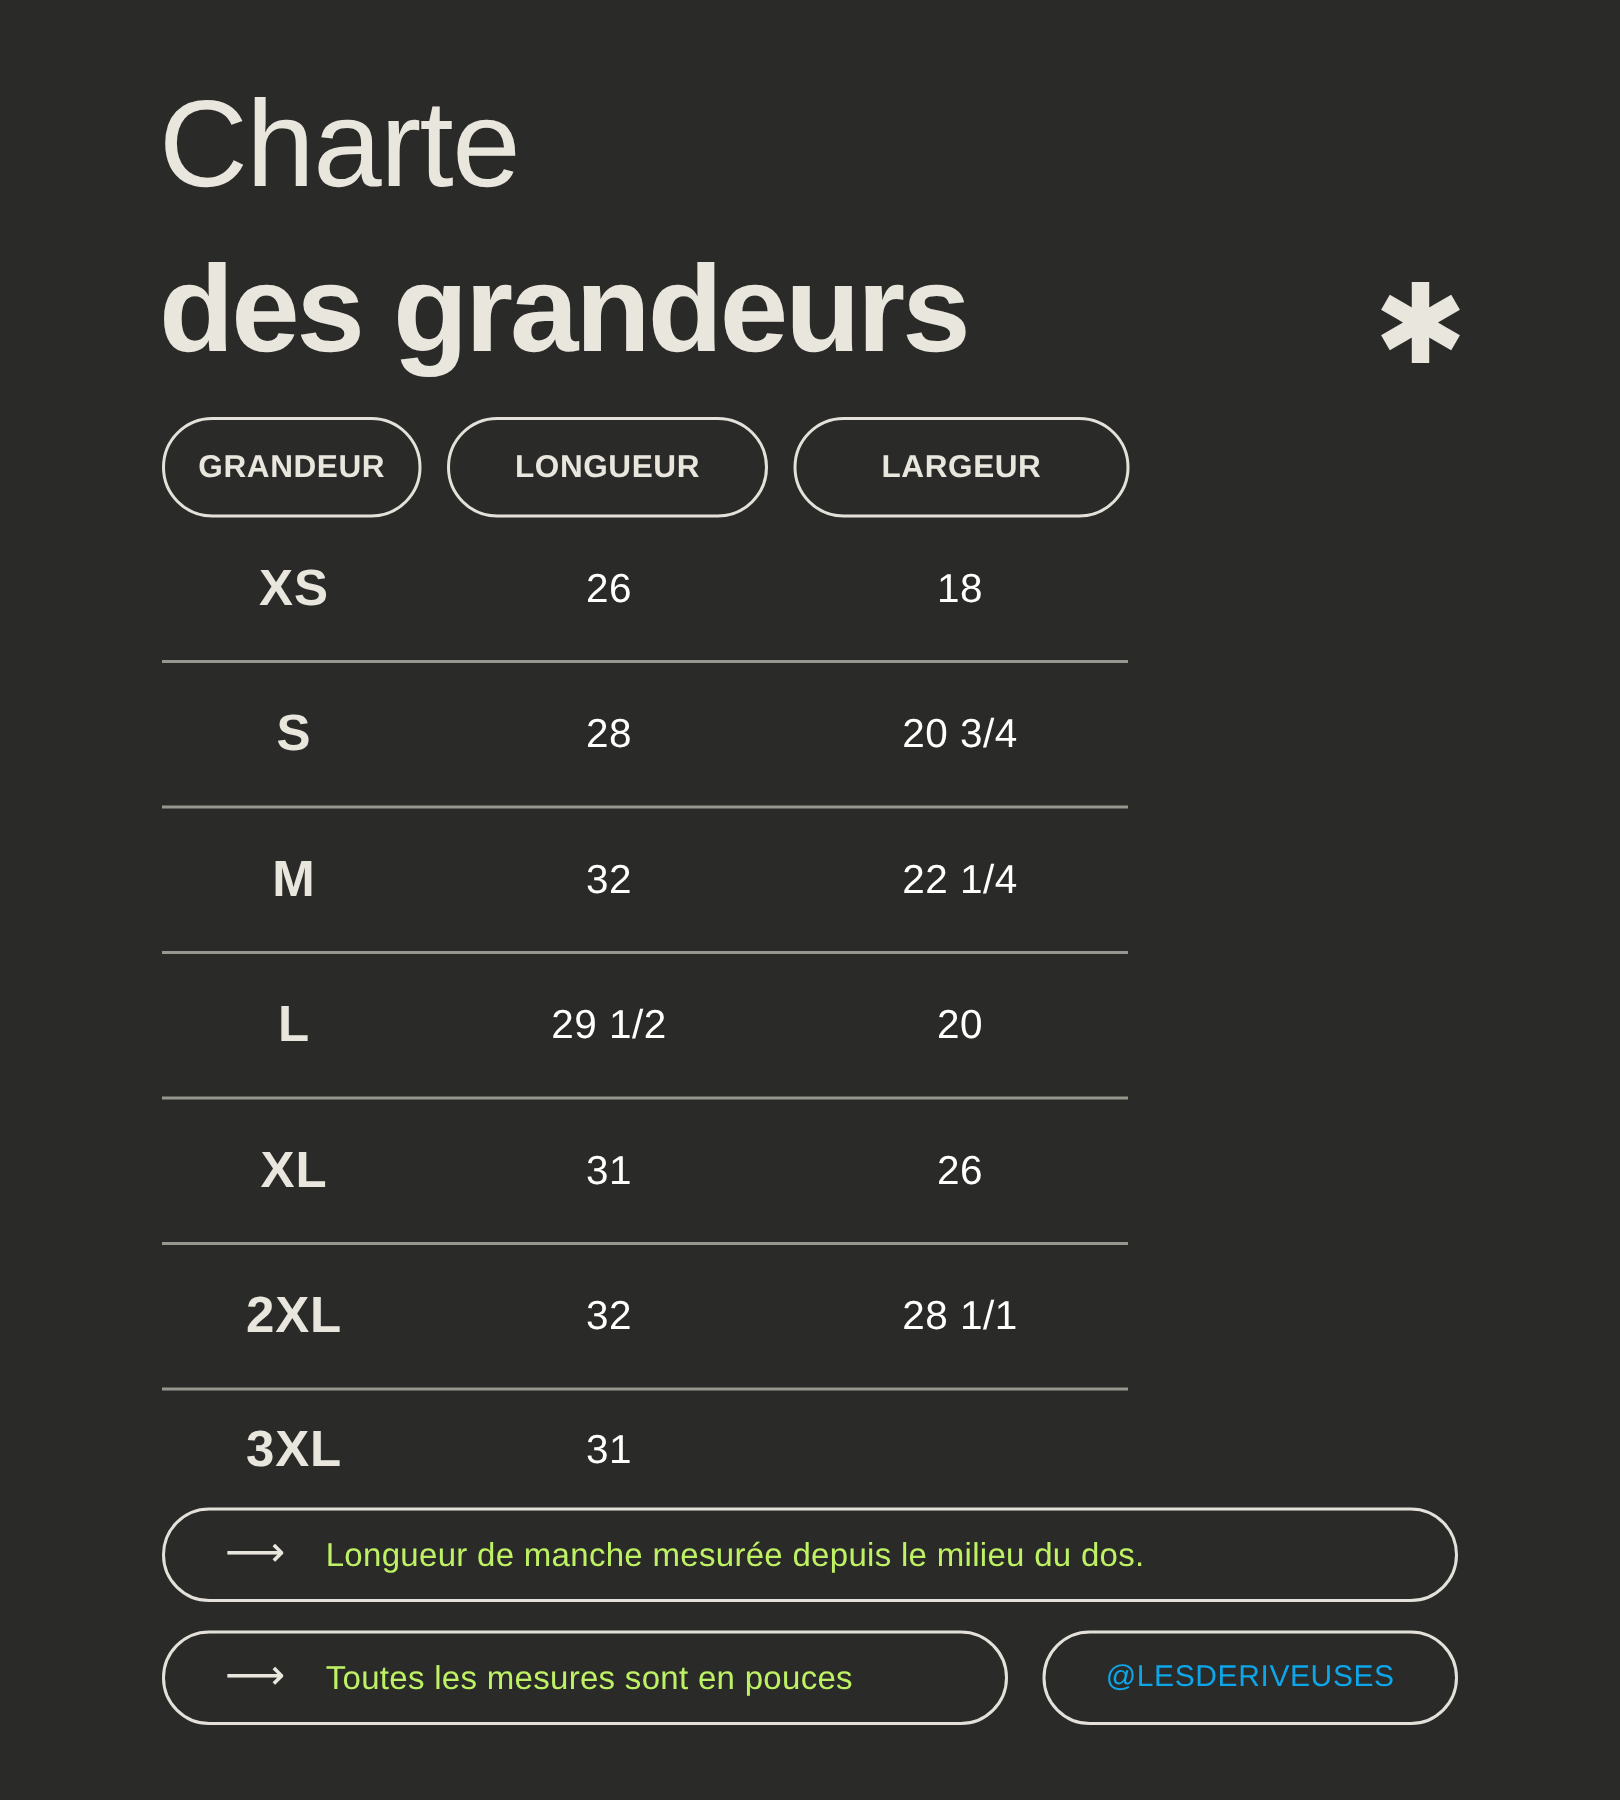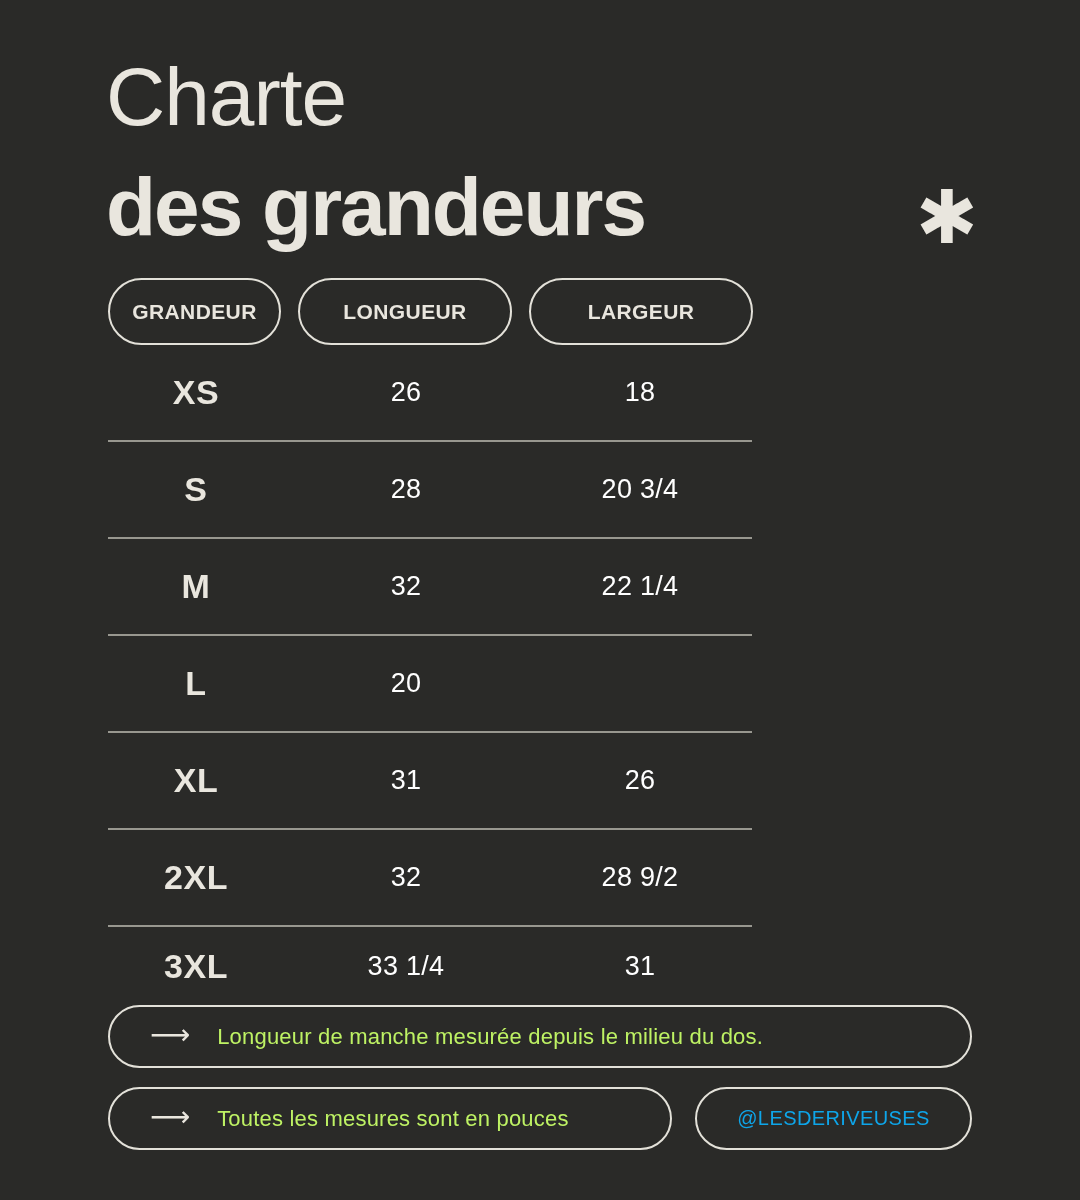--- a/index.html
+++ b/index.html
@@ -97,41 +97,41 @@
 
     <div class="trow">
       <div class="cell size">M</div>
       <div class="cell">32</div>
       <div class="cell">22 1/4</div>
     </div>
     <div class="divider"></div>
 
     <div class="trow">
       <div class="cell size">L</div>
+      <div class="cell">29 1/2</div>
       <div class="cell">20</div>
     </div>
     <div class="divider"></div>
 
     <div class="trow">
       <div class="cell size">XL</div>
       <div class="cell">31</div>
       <div class="cell">26</div>
     </div>
     <div class="divider"></div>
 
     <div class="trow">
       <div class="cell size">2XL</div>
       <div class="cell">32</div>
-      <div class="cell">28 9/2</div>
+      <div class="cell">28 1/1</div>
     </div>
     <div class="divider"></div>
 
     <div class="trow">
       <div class="cell size">3XL</div>
-      <div class="cell">33 1/4</div>
       <div class="cell">31</div>
     </div>
 
   </div>
 
   <div class="note n1">
     <span class="arrow-icon">⟶</span>
     <span class="note-text">Longueur de manche mesurée depuis le milieu du dos.</span>
   </div>
 

